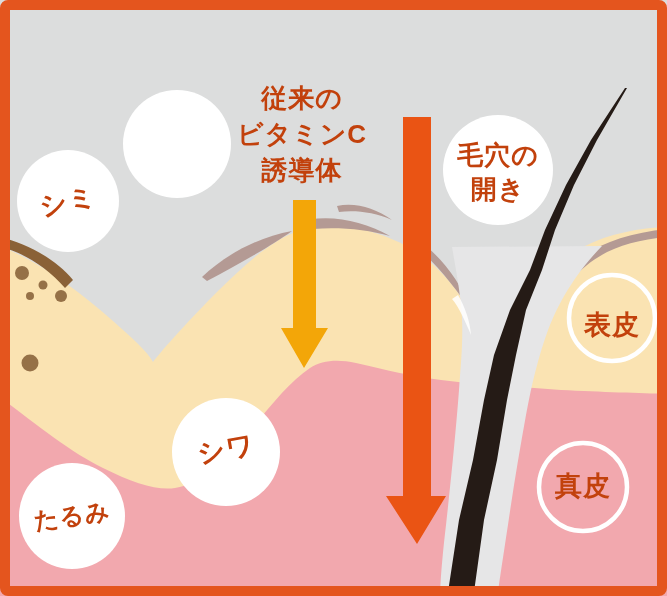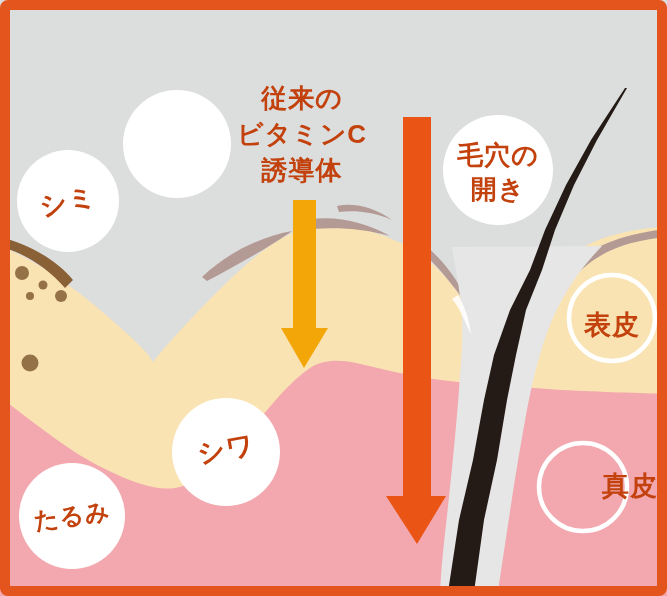--- a/index.html
+++ b/index.html
@@ -23,21 +23,21 @@
   .t.rot10{transform:translate(-50%,-50%) rotate(-10deg);}
   .t.rot8{transform:translate(-50%,-50%) rotate(-8deg);}
   #conventional-label{left:302px;top:134px;font-size:26px;line-height:36px;}
   #apps-label{left:418px;top:97px;font-size:30px;letter-spacing:2px;}
   #bubble-dryness-label{left:177px;top:144px;font-size:27px;}
   #bubble-spots-label{left:68px;top:202px;font-size:27px;}
   #bubble-pores-label{left:498px;top:172px;font-size:26px;line-height:34px;}
   #bubble-wrinkles-label{left:226px;top:450px;font-size:27px;}
   #bubble-sagging-label{left:72px;top:516px;font-size:24px;}
   #bubble-epidermis-label{left:612px;top:326px;font-size:27px;}
-  #bubble-dermis-label{left:583px;top:487px;font-size:27px;margin-left:47px;}
+  #bubble-dermis-label{left:583px;top:487px;font-size:27px;}
 </style>
 </head>
 <body>
 
 <div id="stage" style="color:#c2410c">
 
   <svg id="art" width="667" height="596" viewBox="0 0 667 596">
 
     <rect width="667" height="596" fill="#dcdddd"></rect>
 

